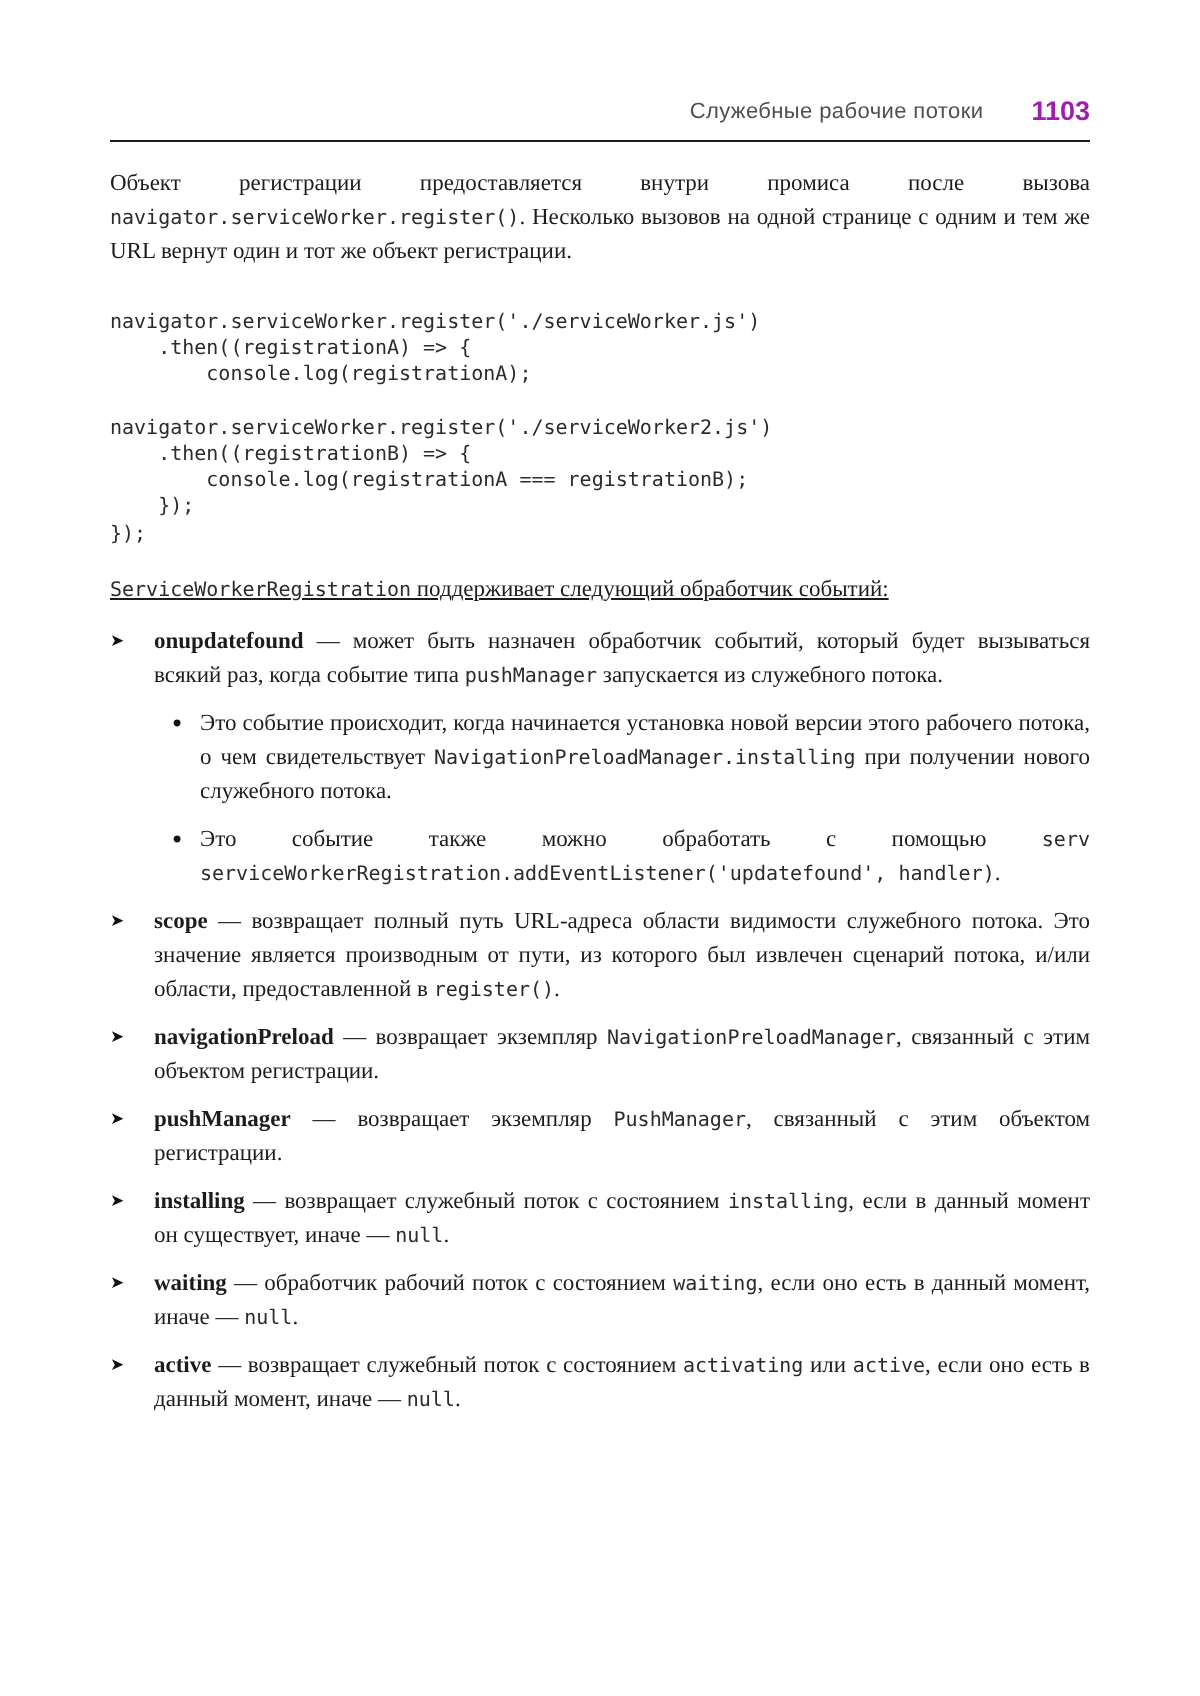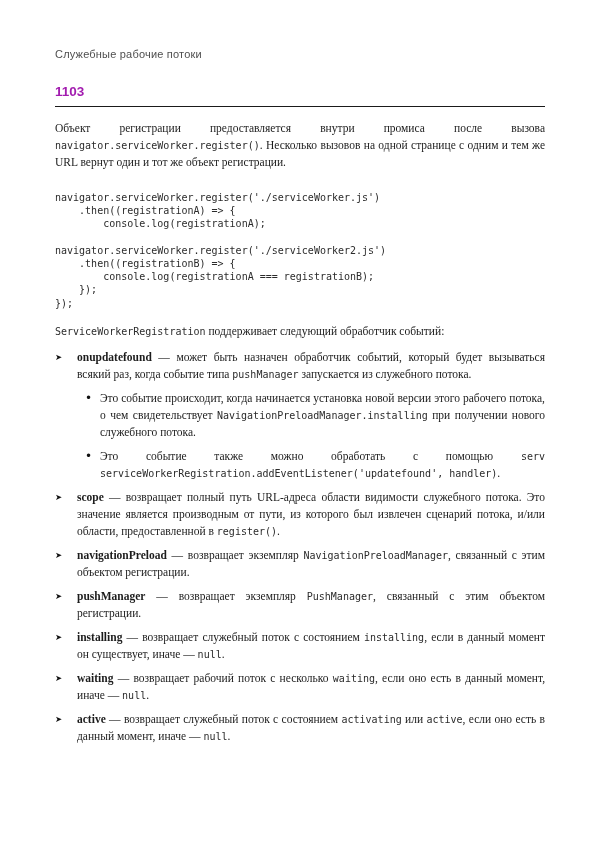--- a/index.html
+++ b/index.html
@@ -9,24 +9,23 @@
     background:#ffffff;
     box-sizing:border-box;
     padding:48px 55px 0 55px;
     font-family:"Liberation Serif","DejaVu Serif",serif;
     color:#1c1c1c;
     overflow:hidden;
   }
   header.runhead{
     display:flex;
     justify-content:flex-end;
-    align-items:flex-start;
+    align-items:center;
     gap:24px;
     padding-bottom:7px;
-    flex-direction:column;
   }
   .run-title{
     font-family:"Liberation Sans","DejaVu Sans",sans-serif;
     font-size:11px;
     color:#4f4f4f;
     letter-spacing:.2px;
   }
   .page-num{
     font-family:"Liberation Sans","DejaVu Sans",sans-serif;
     font-size:13.5px;
@@ -38,21 +37,21 @@
     border-top:1.5px solid #1a1a1a;
     margin:0 0 13px 0;
   }
   main{display:block;}
   .para{
     margin:0 0 9px 0;
     font-size:11.5px;
     line-height:17px;
     text-align:justify;
   }
-  .para.lead-in{margin-top:3px;}
+  .para.lead-in{margin-top:3px;text-decoration:underline;}
   .codeblock{
     font-family:"DejaVu Sans Mono","Liberation Mono",monospace;
     font-size:10px;
     line-height:13.2px;
     color:#2b2b2b;
     margin:20px 0 13px 0;
     white-space:pre;
   }
   .mono{
     font-family:"DejaVu Sans Mono","Liberation Mono",monospace;
@@ -130,20 +129,20 @@
       <div class="li arrow">
         <span class="marker">➤</span>
         <div class="li-body"><span class="bold">pushManager</span><span> — возвращает экземпляр </span><span class="mono">PushManager</span><span>, связанный с этим объектом регистрации.</span></div>
       </div>
       <div class="li arrow">
         <span class="marker">➤</span>
         <div class="li-body"><span class="bold">installing</span><span> — возвращает служебный поток с состоянием </span><span class="mono">installing</span><span>, если в данный момент он существует, иначе — </span><span class="mono">null</span><span>.</span></div>
       </div>
       <div class="li arrow">
         <span class="marker">➤</span>
-        <div class="li-body"><span class="bold">waiting</span><span> — возвращает рабочий поток с несколько </span><span class="mono">waiting</span><span>, если оно есть в данный момент, иначе — </span><span class="mono">null</span><span>.</span></div>
+        <div class="li-body"><span class="bold">waiting</span><span> — обработчик рабочий поток с состоянием </span><span class="mono">waiting</span><span>, если оно есть в данный момент, иначе — </span><span class="mono">null</span><span>.</span></div>
       </div>
       <div class="li arrow">
         <span class="marker">➤</span>
         <div class="li-body"><span class="bold">active</span><span> — возвращает служебный поток с состоянием </span><span class="mono">activating</span><span> или </span><span class="mono">active</span><span>, если оно есть в данный момент, иначе — </span><span class="mono">null</span><span>.</span></div>
       </div>
     </main>
 </div>
 
 </body></html>

